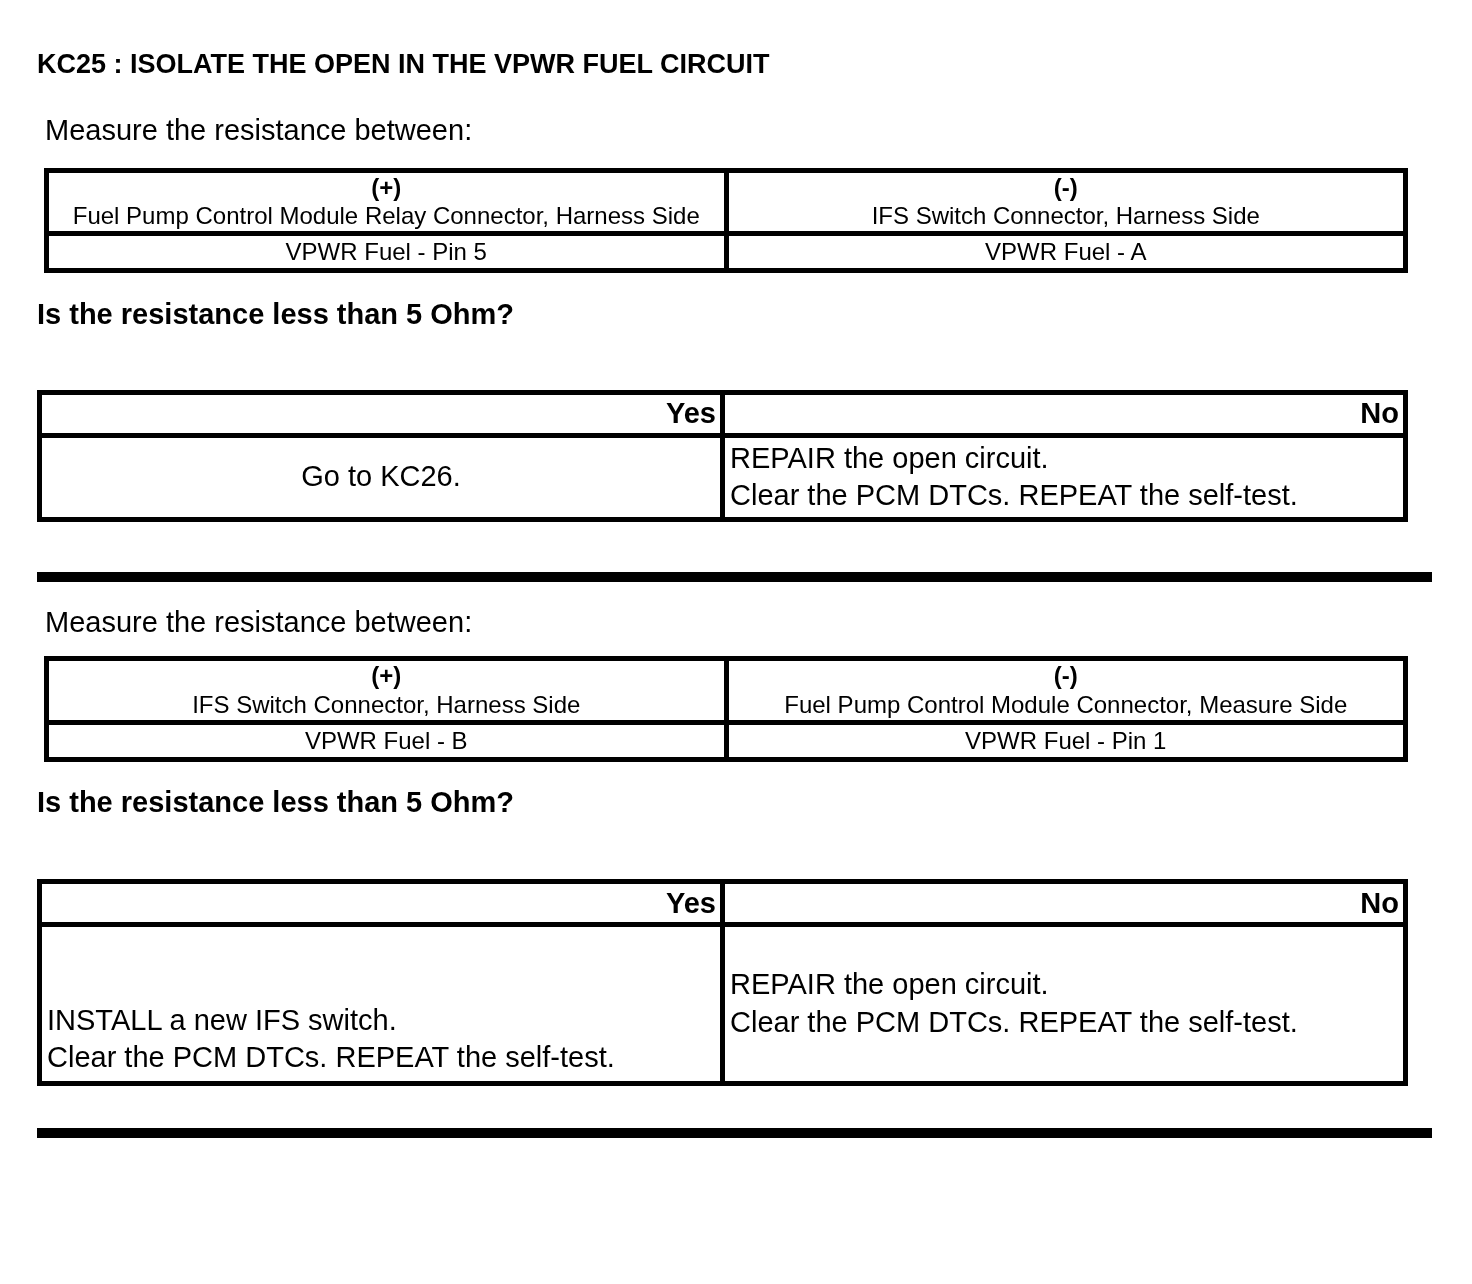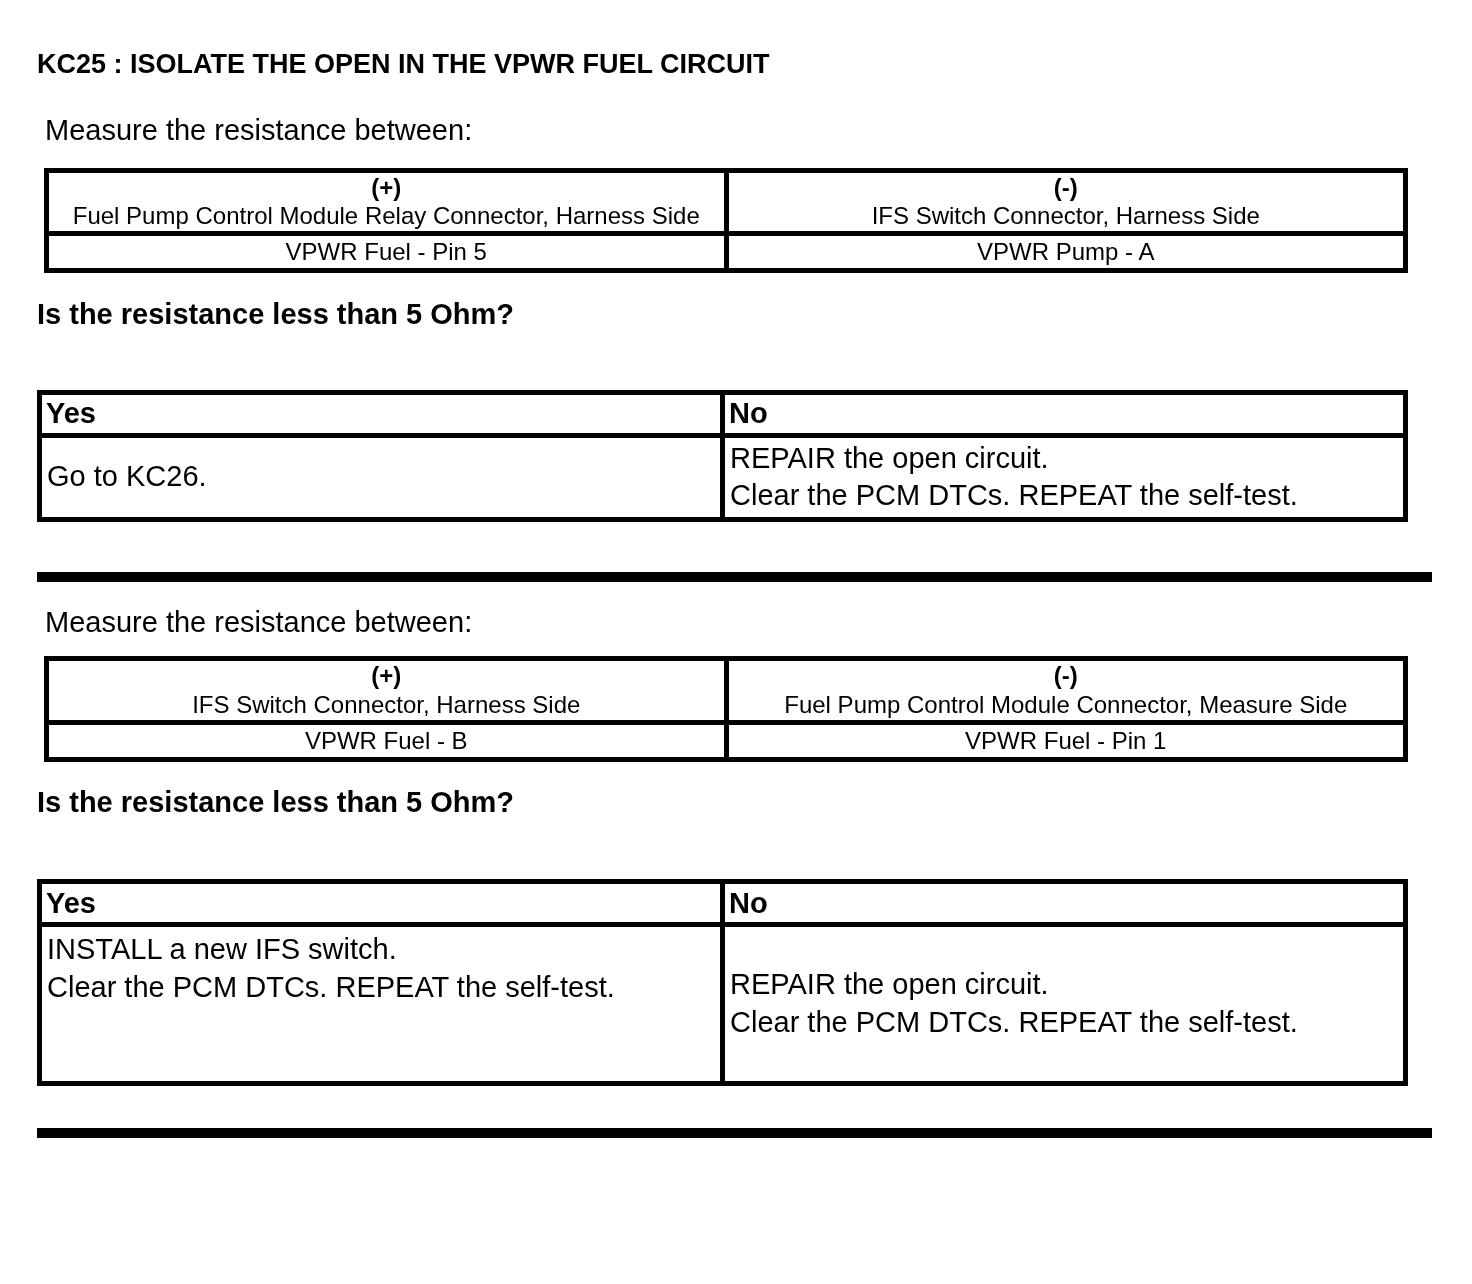--- a/index.html
+++ b/index.html
@@ -66,42 +66,43 @@
     height: 30px;
     text-align: center;
   }
   
   .result-table {
     width: 1371px;
   }
   .result-table th {
     font-size: 29px;
     font-weight: bold;
-    text-align: left;
+    text-align: right;
     padding: 2px 4px;
     height: 34px;
   }
   .result-table td {
     font-size: 29px;
     line-height: 1.3;
     padding: 2px 5px;
     vertical-align: middle;
   }
   .result-table .yes-center {
+    text-align: center;
   }
   .result-table td.body-cell-1 {
     height: 75px;
   }
   .result-table td.body-cell-2 {
     height: 150px;
   }
   .cell-spread {
     display: flex;
     flex-direction: column;
-    justify-content: flex-start;
+    justify-content: flex-end;
     height: 146px;
     text-align: left;
   }
   .divider {
     width: 1395px;
     height: 10px;
     background: #000000;
   }
   
   .m-measure-1 { margin-top: 27px; }
@@ -133,21 +134,21 @@
             <span class="sign">(+)</span>
             <span class="connector">Fuel Pump Control Module Relay Connector, Harness Side</span>
           </th>
           <th>
             <span class="sign">(-)</span>
             <span class="connector">IFS Switch Connector, Harness Side</span>
           </th>
         </tr>
         <tr class="point-row">
           <td>VPWR Fuel - Pin 5</td>
-          <td>VPWR Pump - A</td>
+          <td>VPWR Fuel - A</td>
         </tr>
       </tbody>
     </table>
 
     <p class="question m-question-1">Is the resistance less than 5 Ohm?</p>
 
     <table class="result-table m-result-1">
       <tbody>
         <tr>
           <th>Yes</th>

